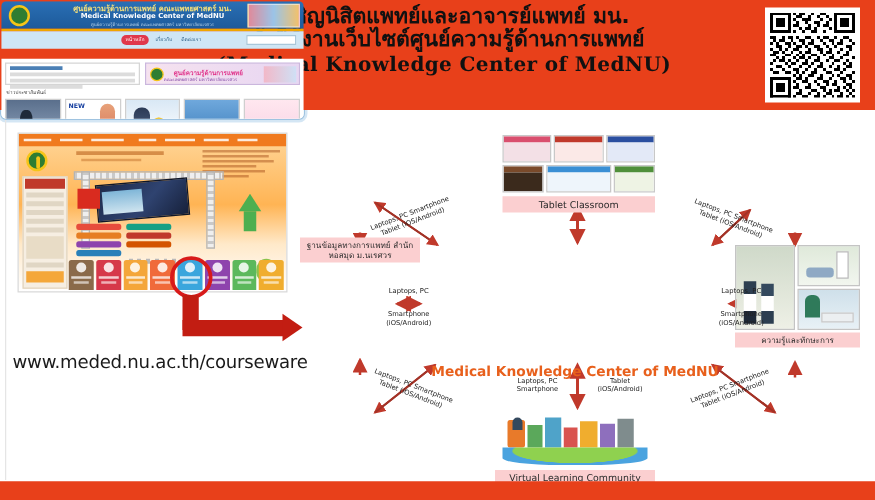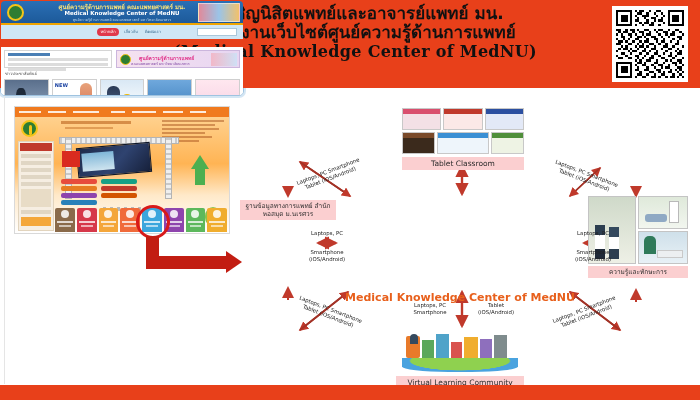--- a/index.html
+++ b/index.html
@@ -673,20 +673,21 @@
             <div class="ln2"></div>
           </div>
       </div>
     </div>
 
     <div class="highlight-circle"></div>
     <div class="red-arrow-v"></div>
     <div class="red-arrow-h"></div>
     <div class="red-arrow-head"></div>
 
+    <div class="url-text">www.meded.nu.ac.th/courseware</div>
   </div>
 
   <svg class="arrows" viewBox="0 0 700 400">
     <defs>
       <marker id="ah" markerWidth="6" markerHeight="6" refX="5" refY="3" orient="auto">
         <path d="M0,0 L6,3 L0,6 Z" fill="#c0392b"></path>
       </marker>
     </defs>
 
     <line x1="350" y1="196" x2="300" y2="162" stroke="#a33226" stroke-width="1.6" marker-end="url(#ah)"></line>
@@ -746,21 +747,21 @@
         </div>
       <div class="thumb">
           <div class="tbar" style="background:#4f8f3a"></div>
           <div class="tbody" style="background:#eef3e4"></div>
         </div>
     </div>
     <div class="node-label" style="margin-top:3px">Tablet Classroom</div>
   </div>
 
   <div class="node node-left">
-    <div class="node-label thai" style="margin-top:10px">ฐานข้อมูลทางการแพทย์ สำนักหอสมุด ม.นเรศวร</div>
+    <div class="node-label thai" style="margin-top:0">ฐานข้อมูลทางการแพทย์ สำนักหอสมุด ม.นเรศวร</div>
   </div>
 
   <div class="node node-right">
     <div style="display:flex; gap:2px; height:68px;">
       <div style="flex:1; background:linear-gradient(#cfd9c9,#eef0e6); border:1px solid #c4c4c4; position:relative;">
         <div style="position:absolute; left:6px; bottom:4px; width:10px; height:34px; background:linear-gradient(#2c3e50 0 30%,#ffffff 30% 70%,#1f2a38 70%);"></div>
         <div style="position:absolute; left:20px; bottom:4px; width:10px; height:32px; background:linear-gradient(#34495e 0 30%,#ffffff 30% 68%,#2c3e50 68%);"></div>
       </div>
       <div style="flex:1.1; display:flex; flex-direction:column; gap:2px;">
         <div style="flex:1; background:linear-gradient(#dfe9da,#f2f6ef); border:1px solid #c4c4c4; position:relative;">

